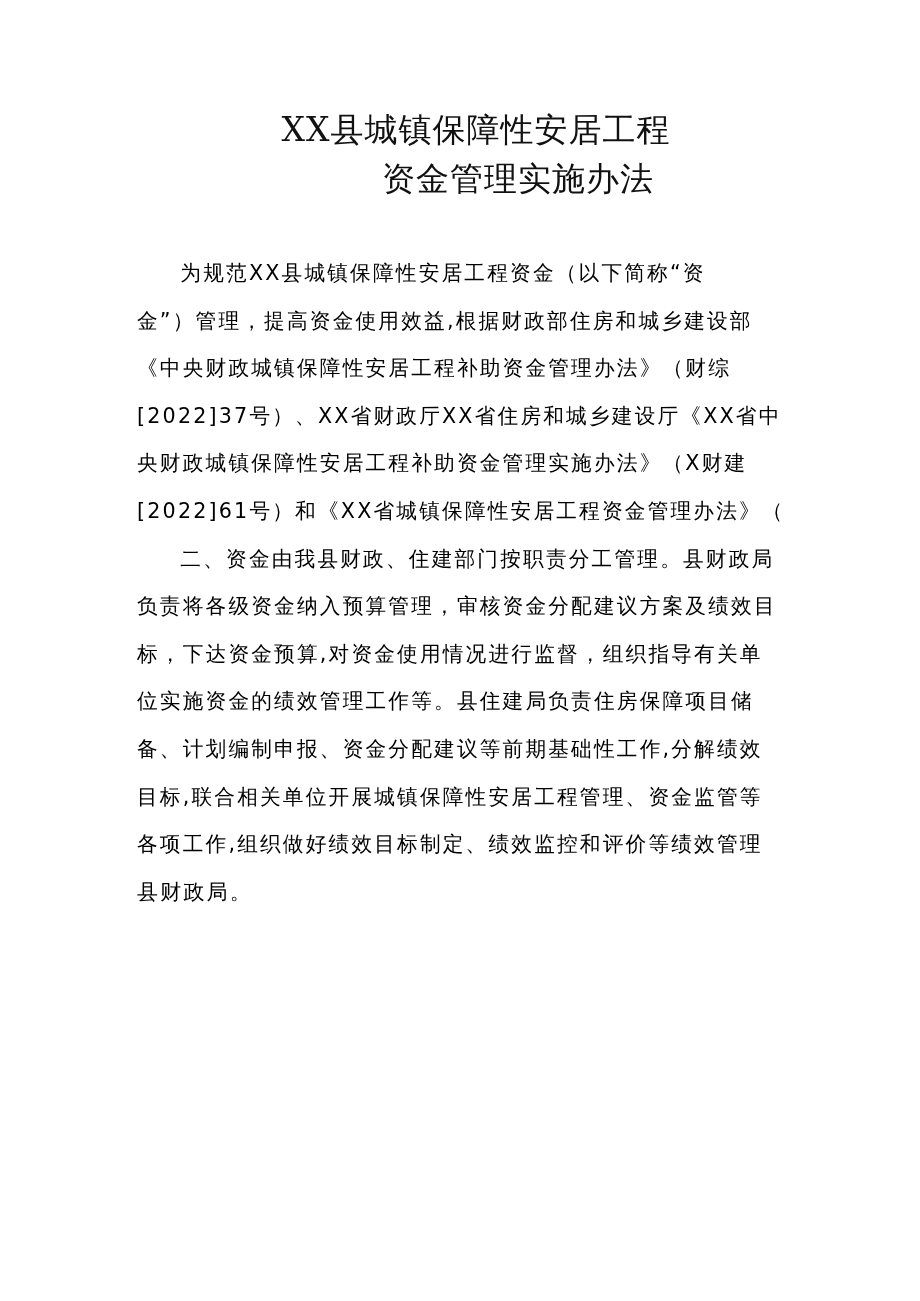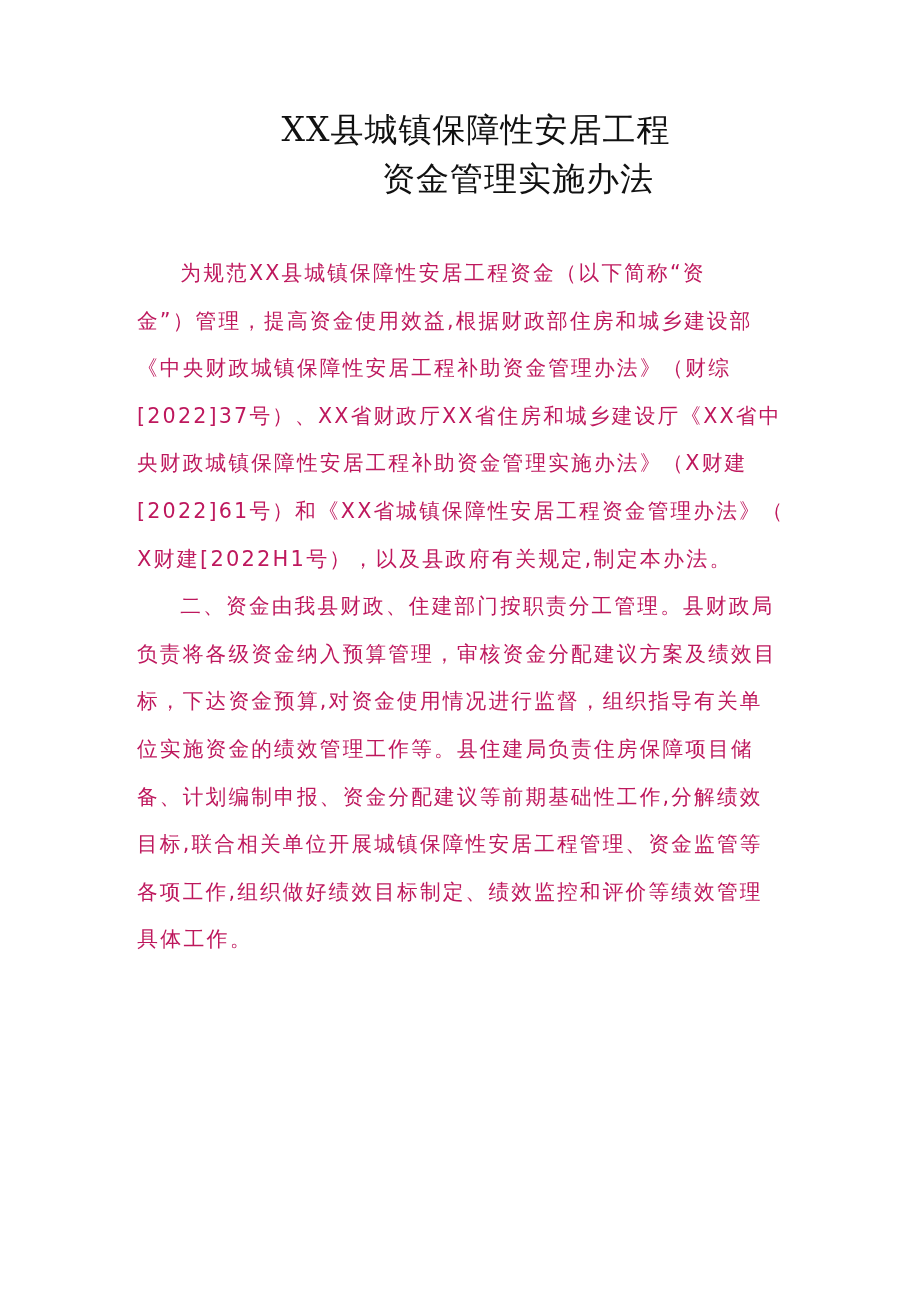--- a/index.html
+++ b/index.html
@@ -36,21 +36,21 @@
     .title-line-1 { top: 105px; }
     .title-line-2 { top: 154px; margin-left: 42px; }
 
     .body {
       position: absolute;
       left: 137px;
       top: 250px;
       width: 660px;
       font-family: "DejaVu Sans", "Liberation Sans", sans-serif;
       font-size: 21px;
-      color: #be185d;
+      color: #000000;
     }
     .line {
       display: block;
       height: 47.6px;
       line-height: 47.6px;
       white-space: nowrap;
       letter-spacing: 2.2px;
       transform-origin: left center;
     }
     .indent { padding-left: 44px; }
@@ -65,29 +65,28 @@
 
   <div class="body">
 
     <div>
       <span class="line indent" style="transform: scaleX(0.984848);">为规范XX县城镇保障性安居工程资金（以下简称“资</span>
       <span class="line" style="transform: scaleX(0.984848);">金”）管理，提高资金使用效益,根据财政部住房和城乡建设部</span>
       <span class="line" style="transform: scaleX(0.984848);">《中央财政城镇保障性安居工程补助资金管理办法》（财综</span>
       <span class="line" style="transform: scaleX(0.984848);">[2022]37号）、XX省财政厅XX省住房和城乡建设厅《XX省中</span>
       <span class="line" style="transform: scaleX(0.984848);">央财政城镇保障性安居工程补助资金管理实施办法》（X财建</span>
       <span class="line" style="transform: scaleX(0.984848);">[2022]61号）和《XX省城镇保障性安居工程资金管理办法》（</span>
-      <span class="line">X财建[2022H1号），以及县政府有关规定,制定本办法。</span>
     </div>
 
 
     <div>
       <span class="line indent" style="transform: scaleX(0.984848);">二、资金由我县财政、住建部门按职责分工管理。县财政局</span>
       <span class="line" style="transform: scaleX(0.984848);">负责将各级资金纳入预算管理，审核资金分配建议方案及绩效目</span>
       <span class="line" style="transform: scaleX(0.984848);">标，下达资金预算,对资金使用情况进行监督，组织指导有关单</span>
       <span class="line" style="transform: scaleX(0.984848);">位实施资金的绩效管理工作等。县住建局负责住房保障项目储</span>
       <span class="line" style="transform: scaleX(0.984848);">备、计划编制申报、资金分配建议等前期基础性工作,分解绩效</span>
       <span class="line" style="transform: scaleX(0.984848);">目标,联合相关单位开展城镇保障性安居工程管理、资金监管等</span>
       <span class="line" style="transform: scaleX(0.984848);">各项工作,组织做好绩效目标制定、绩效监控和评价等绩效管理</span>
-      <span class="line">具体工作。</span>
+      <span class="line">县财政局。</span>
     </div>
 
   </div>
 </div>
 
 </body></html>

